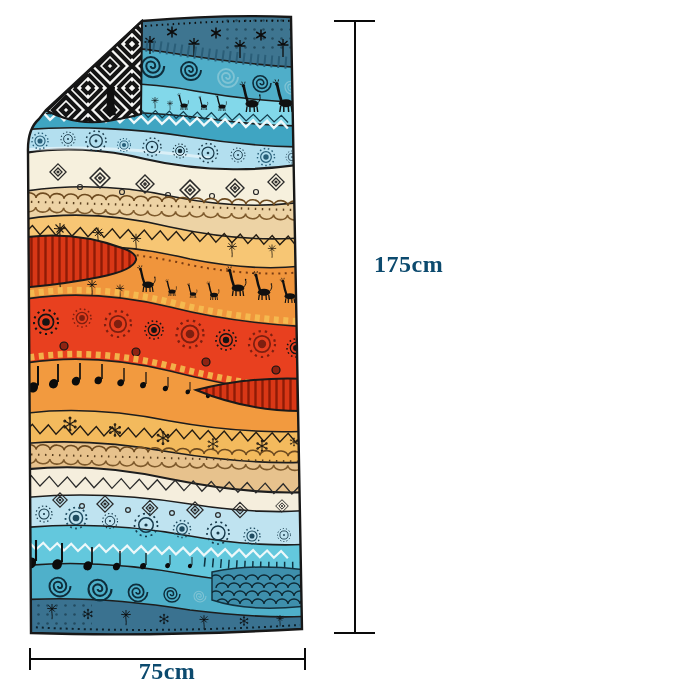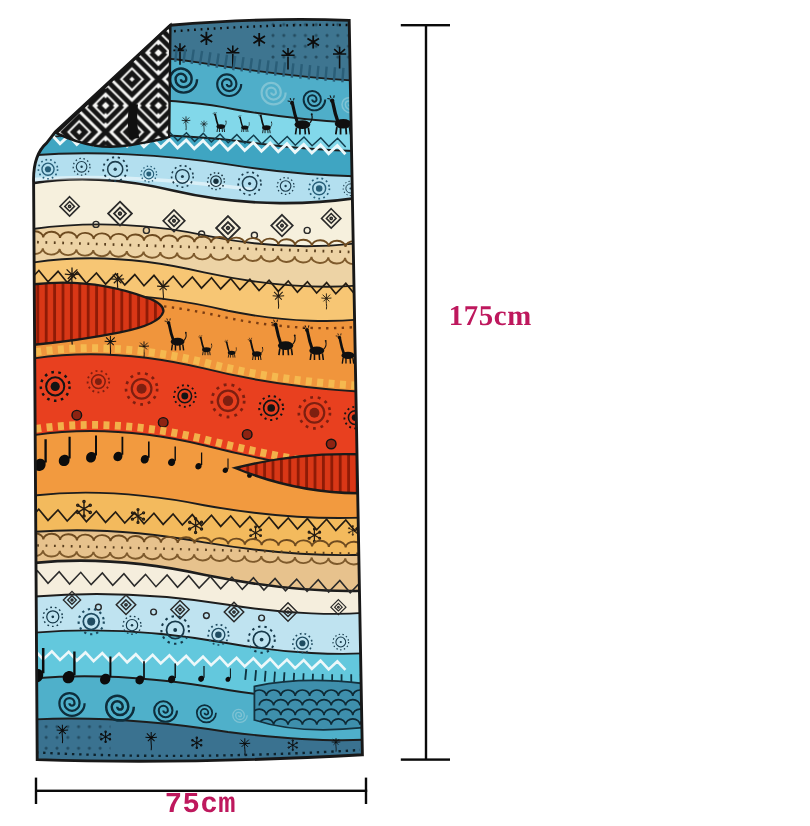--- a/index.html
+++ b/index.html
@@ -1,20 +1,20 @@
 <!DOCTYPE html>
 <html><head>
 <meta charset="utf-8">
 <style>
   html,body{margin:0;padding:0;background:#ffffff;}
   .stage{position:relative;width:675px;height:688px;background:#ffffff;overflow:hidden;
          font-family:"Liberation Serif","DejaVu Serif",serif;}
   .towel-svg{position:absolute;left:0;top:0;}
   .dim{position:absolute;background:#0a0a0a;}
-  .dim-label{position:absolute;color:#be185d;font-weight:bold;font-size:24px;letter-spacing:0.5px;
+  .dim-label{position:absolute;color:#0c4a6e;font-weight:bold;font-size:24px;letter-spacing:0.5px;
              font-family:"Liberation Serif","DejaVu Serif",serif;}
   .dim-label.h{text-align:center;}
 </style>
 </head>
 <body>
 
 <div class="stage">
 
 <svg class="towel-svg" width="675" height="688" viewBox="0 0 675 688">
   <defs>
@@ -344,15 +344,15 @@
 </svg>
 
 <div class="dim" style="left:354px;top:21px;width:2px;height:612px;"></div>
 <div class="dim" style="left:334px;top:20px;width:41px;height:2px;"></div>
 <div class="dim" style="left:334px;top:632px;width:41px;height:2px;"></div>
 <div class="dim-label" style="left:374px;top:251px;">175cm</div>
 
 <div class="dim" style="left:30px;top:658px;width:276px;height:2px;"></div>
 <div class="dim" style="left:29px;top:648px;width:2px;height:22px;"></div>
 <div class="dim" style="left:304px;top:648px;width:2px;height:22px;"></div>
-<div class="dim-label h" style="left:112px;top:658px;width:110px;font-family:Liberation Mono, monospace;">75cm</div>
+<div class="dim-label h" style="left:112px;top:658px;width:110px;">75cm</div>
 
 </div>
 
 </body></html>

